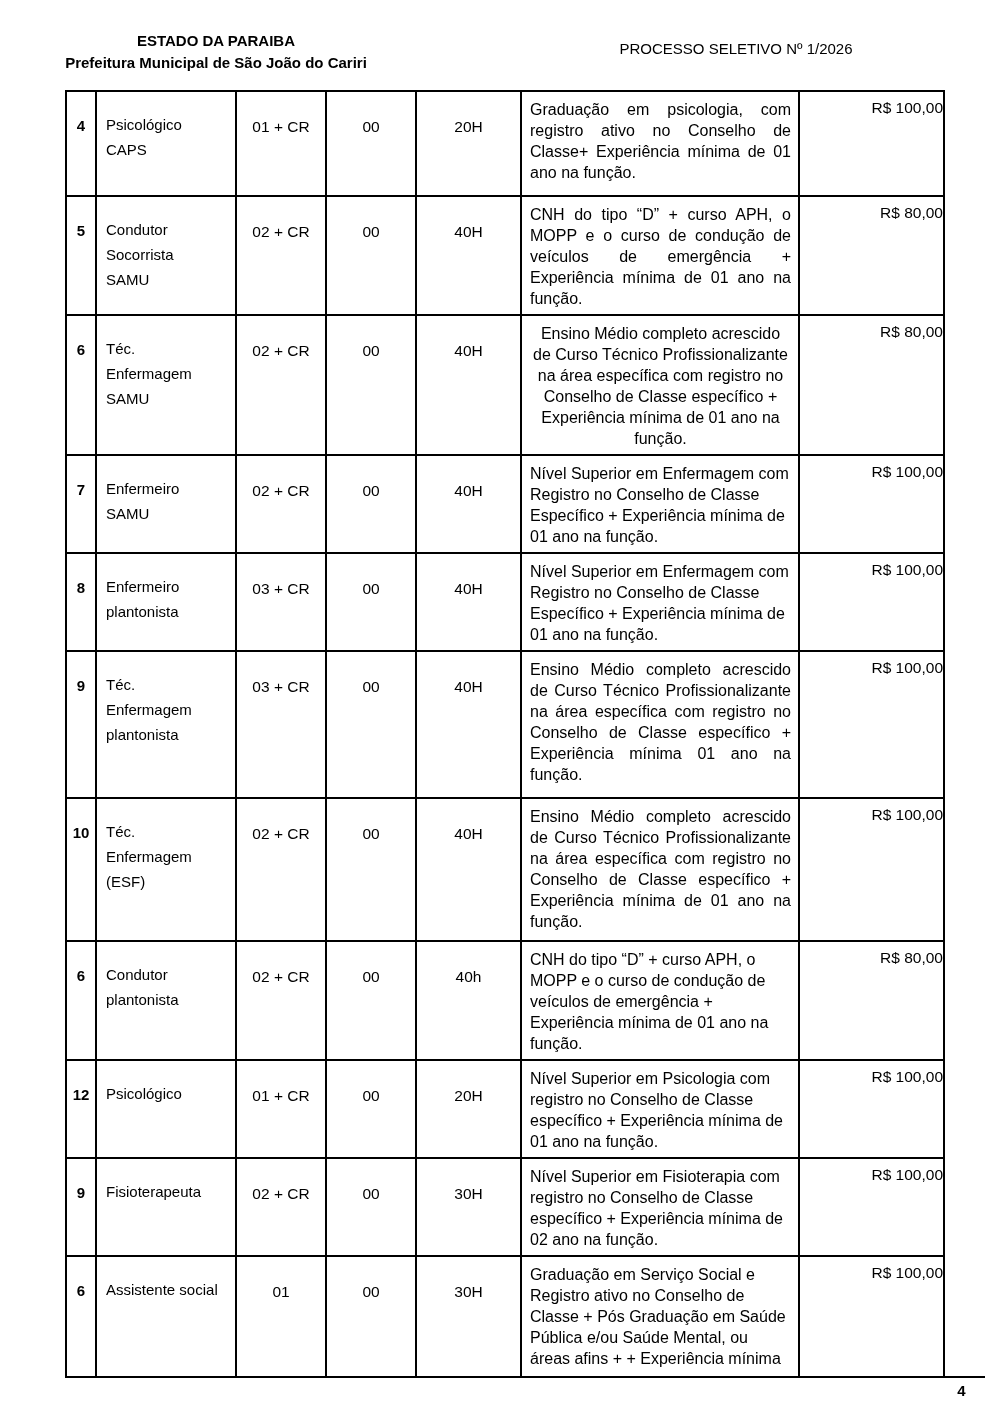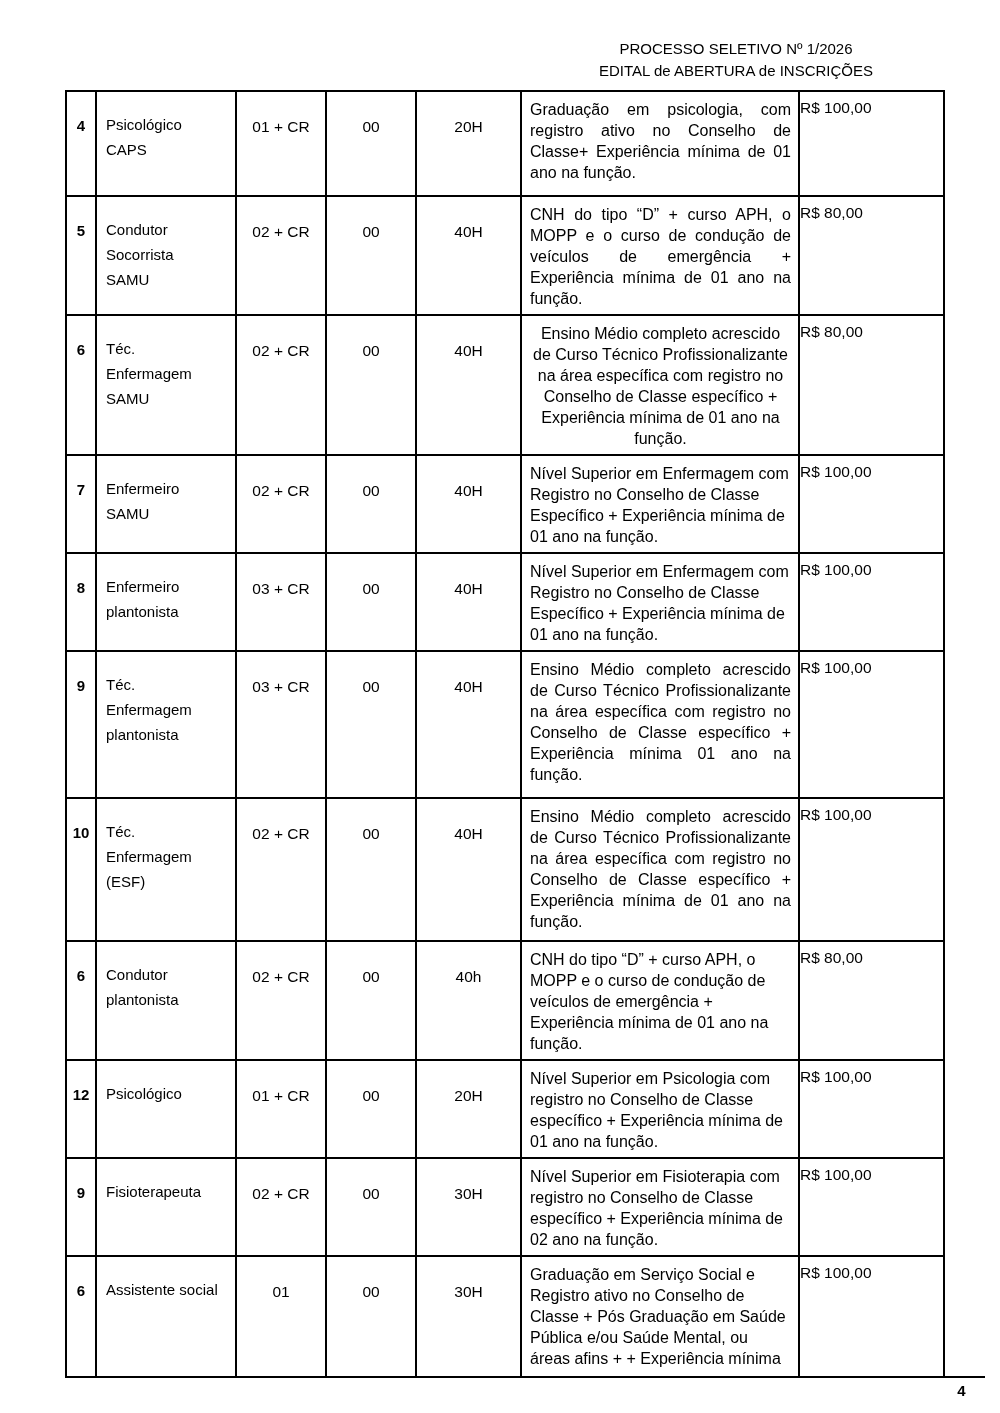--- a/index.html
+++ b/index.html
@@ -66,21 +66,21 @@
     padding-top: 26px;
     margin-top: 23px;
   }
   td.req {
     text-align: justify;
     font-size: 16px;
     line-height: 21px;
     padding: 7px 7px 5px 8px;
   }
   td.fee {
-    text-align: left;
+    text-align: right;
     padding-top: 7px;
   }
 
   
   #table-body tr:nth-child(1)  { height: 105px; }
   #table-body tr:nth-child(2)  { height: 115px; }
   #table-body tr:nth-child(3)  { height: 140px; }
   #table-body tr:nth-child(4)  { height: 95px;  }
   #table-body tr:nth-child(5)  { height: 98px;  }
   #table-body tr:nth-child(6)  { height: 147px; }
@@ -110,24 +110,27 @@
     padding-top: 4px;
     font-weight: bold;
     font-size: 15px;
   }
 </style>
 </head>
 <body>
 
 <div class="page">
 
+  <div class="header-left">
+    <div>ESTADO DA PARAIBA</div>
+    <div>Prefeitura Municipal de São João do Cariri</div>
+  </div>
 
   <div class="header-right">
     <div>PROCESSO SELETIVO Nº 1/2026</div>
-    <div>EDITAL de ABERTURA de INSCRIÇÕES</div>
   </div>
 
   <table class="positions-table">
     <colgroup>
       <col style="width:30px">
       <col style="width:140px">
       <col style="width:90px">
       <col style="width:90px">
       <col style="width:105px">
       <col style="width:278px">

